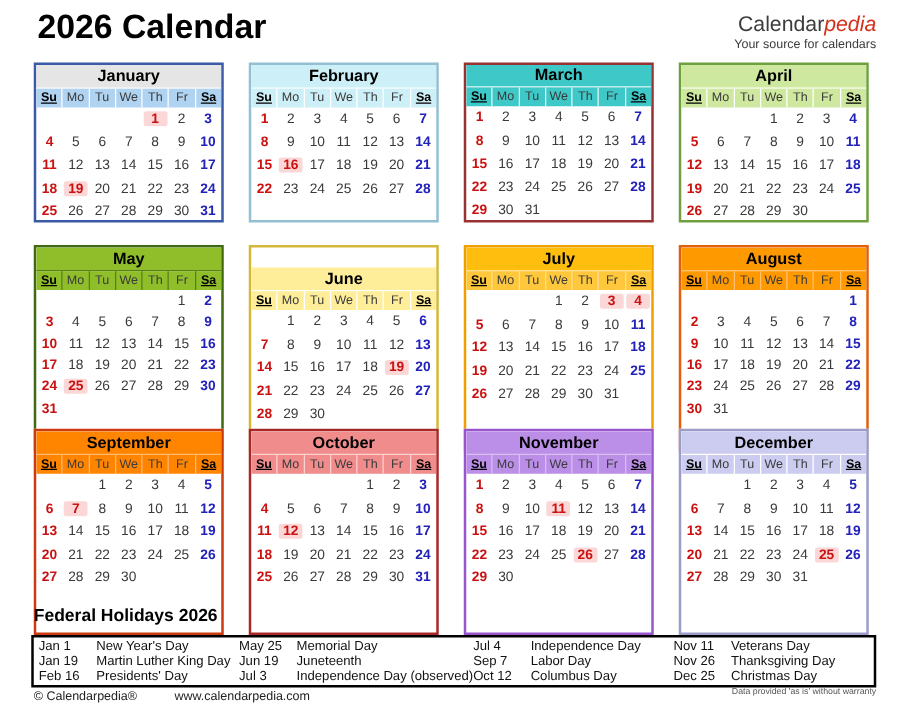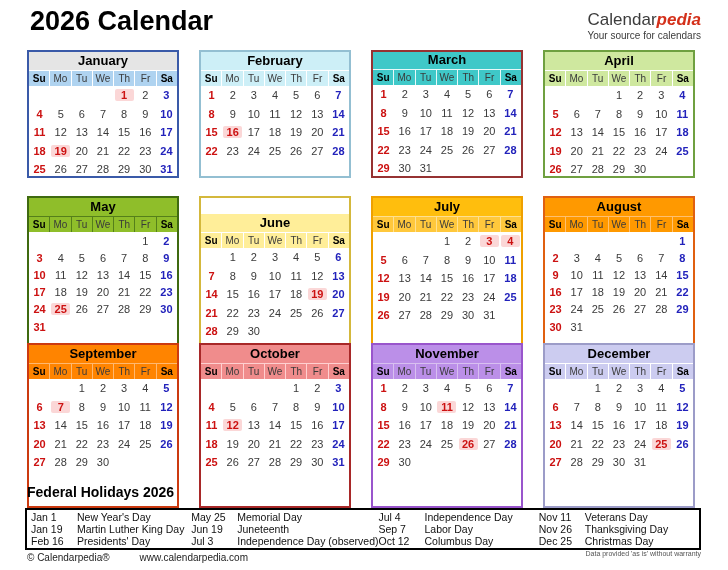--- a/index.html
+++ b/index.html
@@ -3,36 +3,36 @@
 <meta charset="utf-8">
 <style>
   html,body { margin:0; padding:0; }
   body {
     width:728px; height:570px; position:relative; overflow:hidden;
     background:#ffffff; font-family:"Liberation Sans", sans-serif;
   }
   .page-title { position:absolute; left:30px; top:6px; font-size:27px; font-weight:bold; color:#000; }
   .logo { position:absolute; right:27px; top:10px; text-align:right; line-height:1.15; }
   .logo-main { font-size:17px; color:#3c3c3c; }
-  .logo-accent { color:#d4301a; font-weight:bold; font-style:italic; }
+  .logo-accent { color:#d4301a; font-weight:normal; font-style:italic; }
   .logo-tagline { font-size:10px; color:#3c3c3c; }
 
   .month-grid {
     position:absolute; left:27px; top:50px; width:668px;
     display:grid; grid-template-columns:repeat(4,152px); column-gap:20px;
     grid-template-rows:146px 147px 137px; align-items:start;
   }
   .month { border:2px solid #888; box-sizing:border-box; height:128px; background:#fff;
            display:flex; flex-direction:column; overflow:hidden; }
   .month.tall { height:165px; }
   .month-header { flex:none; height:18px; line-height:18px; text-align:center;
                   font-size:13px; font-weight:bold; color:#000; }
   .dow-row { flex:none; height:15px; display:flex; }
   .dow-cell { flex:1; text-align:center; font-size:10px; line-height:15px; color:#3a3a3a; }
-  .dow-cell.end { font-weight:bold; color:#000; }
+  .dow-cell.end { font-weight:bold; color:#000;text-decoration:underline; }
   .weeks { flex:1; display:flex; flex-direction:column; }
   .week-row { flex:none; height:18.5px; display:flex; }
   .week-row.compact { height:17.2px; }
   .day-cell { flex:1; display:flex; align-items:center; justify-content:center;
               font-size:11px; }
   .num.wd  { color:#3a3a3a; }
   .num.sun { color:#cc1111; font-weight:bold; }
   .num.sat { color:#2222bb; font-weight:bold; }
   .num.hol { color:#cc1111; font-weight:bold; background:#fbd7d7; border-radius:2px;
              padding:0 3px; min-width:13px; text-align:center; }

